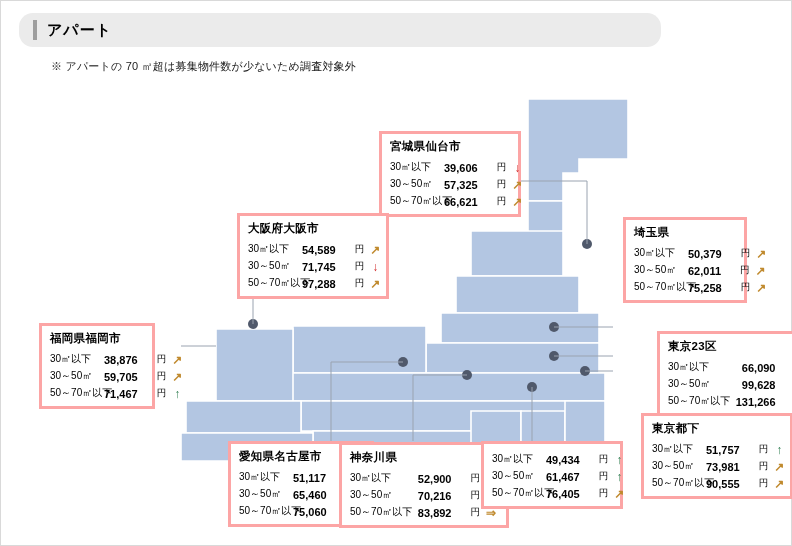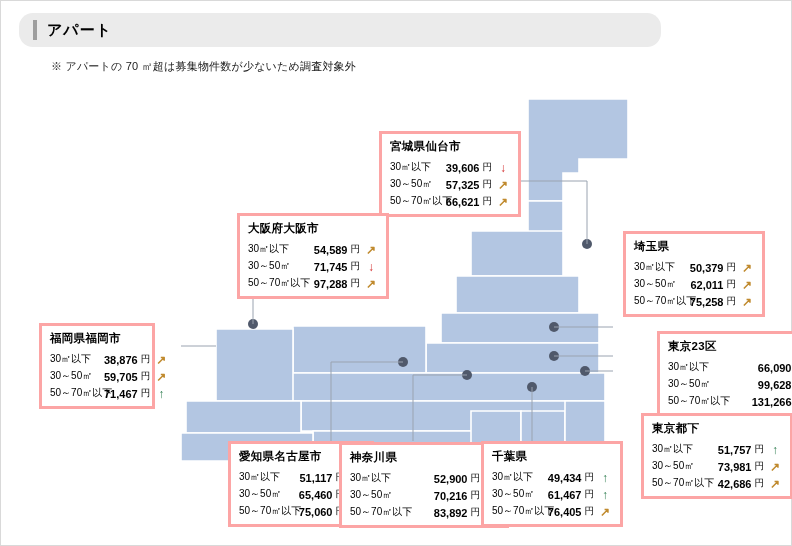--- a/index.html
+++ b/index.html
@@ -98,21 +98,21 @@
   .row .lab {
     font-size: 10px;
     width: 54px;
     flex: 0 0 54px;
   }
   .row .val {
     font-size: 11px;
     font-weight: bold;
     text-align: right;
     flex: 1 1 auto;
-    padding-right: 3px;
+    padding-right: 19px;
   }
   .row .yen {
     font-size: 9.5px;
     flex: 0 0 auto;
     padding-right: 4px;
   }
   .row .arrow {
     flex: 0 0 14px;
     text-align: center;
     font-size: 12px;
@@ -238,21 +238,21 @@
       <span class="arrow a-upright">↗</span>
     </div>
     <div class="row">
       <span class="lab">50～70㎡以下</span>
       <span class="val">71,467</span>
       <span class="yen">円</span>
       <span class="arrow a-up">↑</span>
     </div>
   </div>
 
-  <div class="callout" id="co-saitama" style="left:622px; top:230px; width:142px;">
+  <div class="callout" id="co-saitama" style="left:622px; top:216px; width:124px;">
     <div class="city">埼玉県</div>
     <div class="row">
       <span class="lab">30㎡以下</span>
       <span class="val">50,379</span>
       <span class="yen">円</span>
       <span class="arrow a-upright">↗</span>
     </div>
     <div class="row">
       <span class="lab">30～50㎡</span>
       <span class="val">62,011</span>
@@ -298,21 +298,21 @@
       <span class="arrow a-up">↑</span>
     </div>
     <div class="row">
       <span class="lab">30～50㎡</span>
       <span class="val">73,981</span>
       <span class="yen">円</span>
       <span class="arrow a-upright">↗</span>
     </div>
     <div class="row">
       <span class="lab">50～70㎡以下</span>
-      <span class="val">42,686</span>
+      <span class="val">90,555</span>
       <span class="yen">円</span>
       <span class="arrow a-upright">↗</span>
     </div>
   </div>
 
   <div class="callout" id="co-nagoya" style="left:192px; top:440px; width:146px;margin-left:35px;">
     <div class="city">愛知県名古屋市</div>
     <div class="row">
       <span class="lab">30㎡以下</span>
       <span class="val">51,117</span>
@@ -349,21 +349,20 @@
     </div>
     <div class="row">
       <span class="lab">50～70㎡以下</span>
       <span class="val">83,892</span>
       <span class="yen">円</span>
       <span class="arrow a-right">⇒</span>
     </div>
   </div>
 
   <div class="callout" id="co-chiba" style="left:480px; top:440px; width:142px;">
-    <div class="city">千葉県</div>
     <div class="row">
       <span class="lab">30㎡以下</span>
       <span class="val">49,434</span>
       <span class="yen">円</span>
       <span class="arrow a-up">↑</span>
     </div>
     <div class="row">
       <span class="lab">30～50㎡</span>
       <span class="val">61,467</span>
       <span class="yen">円</span>

